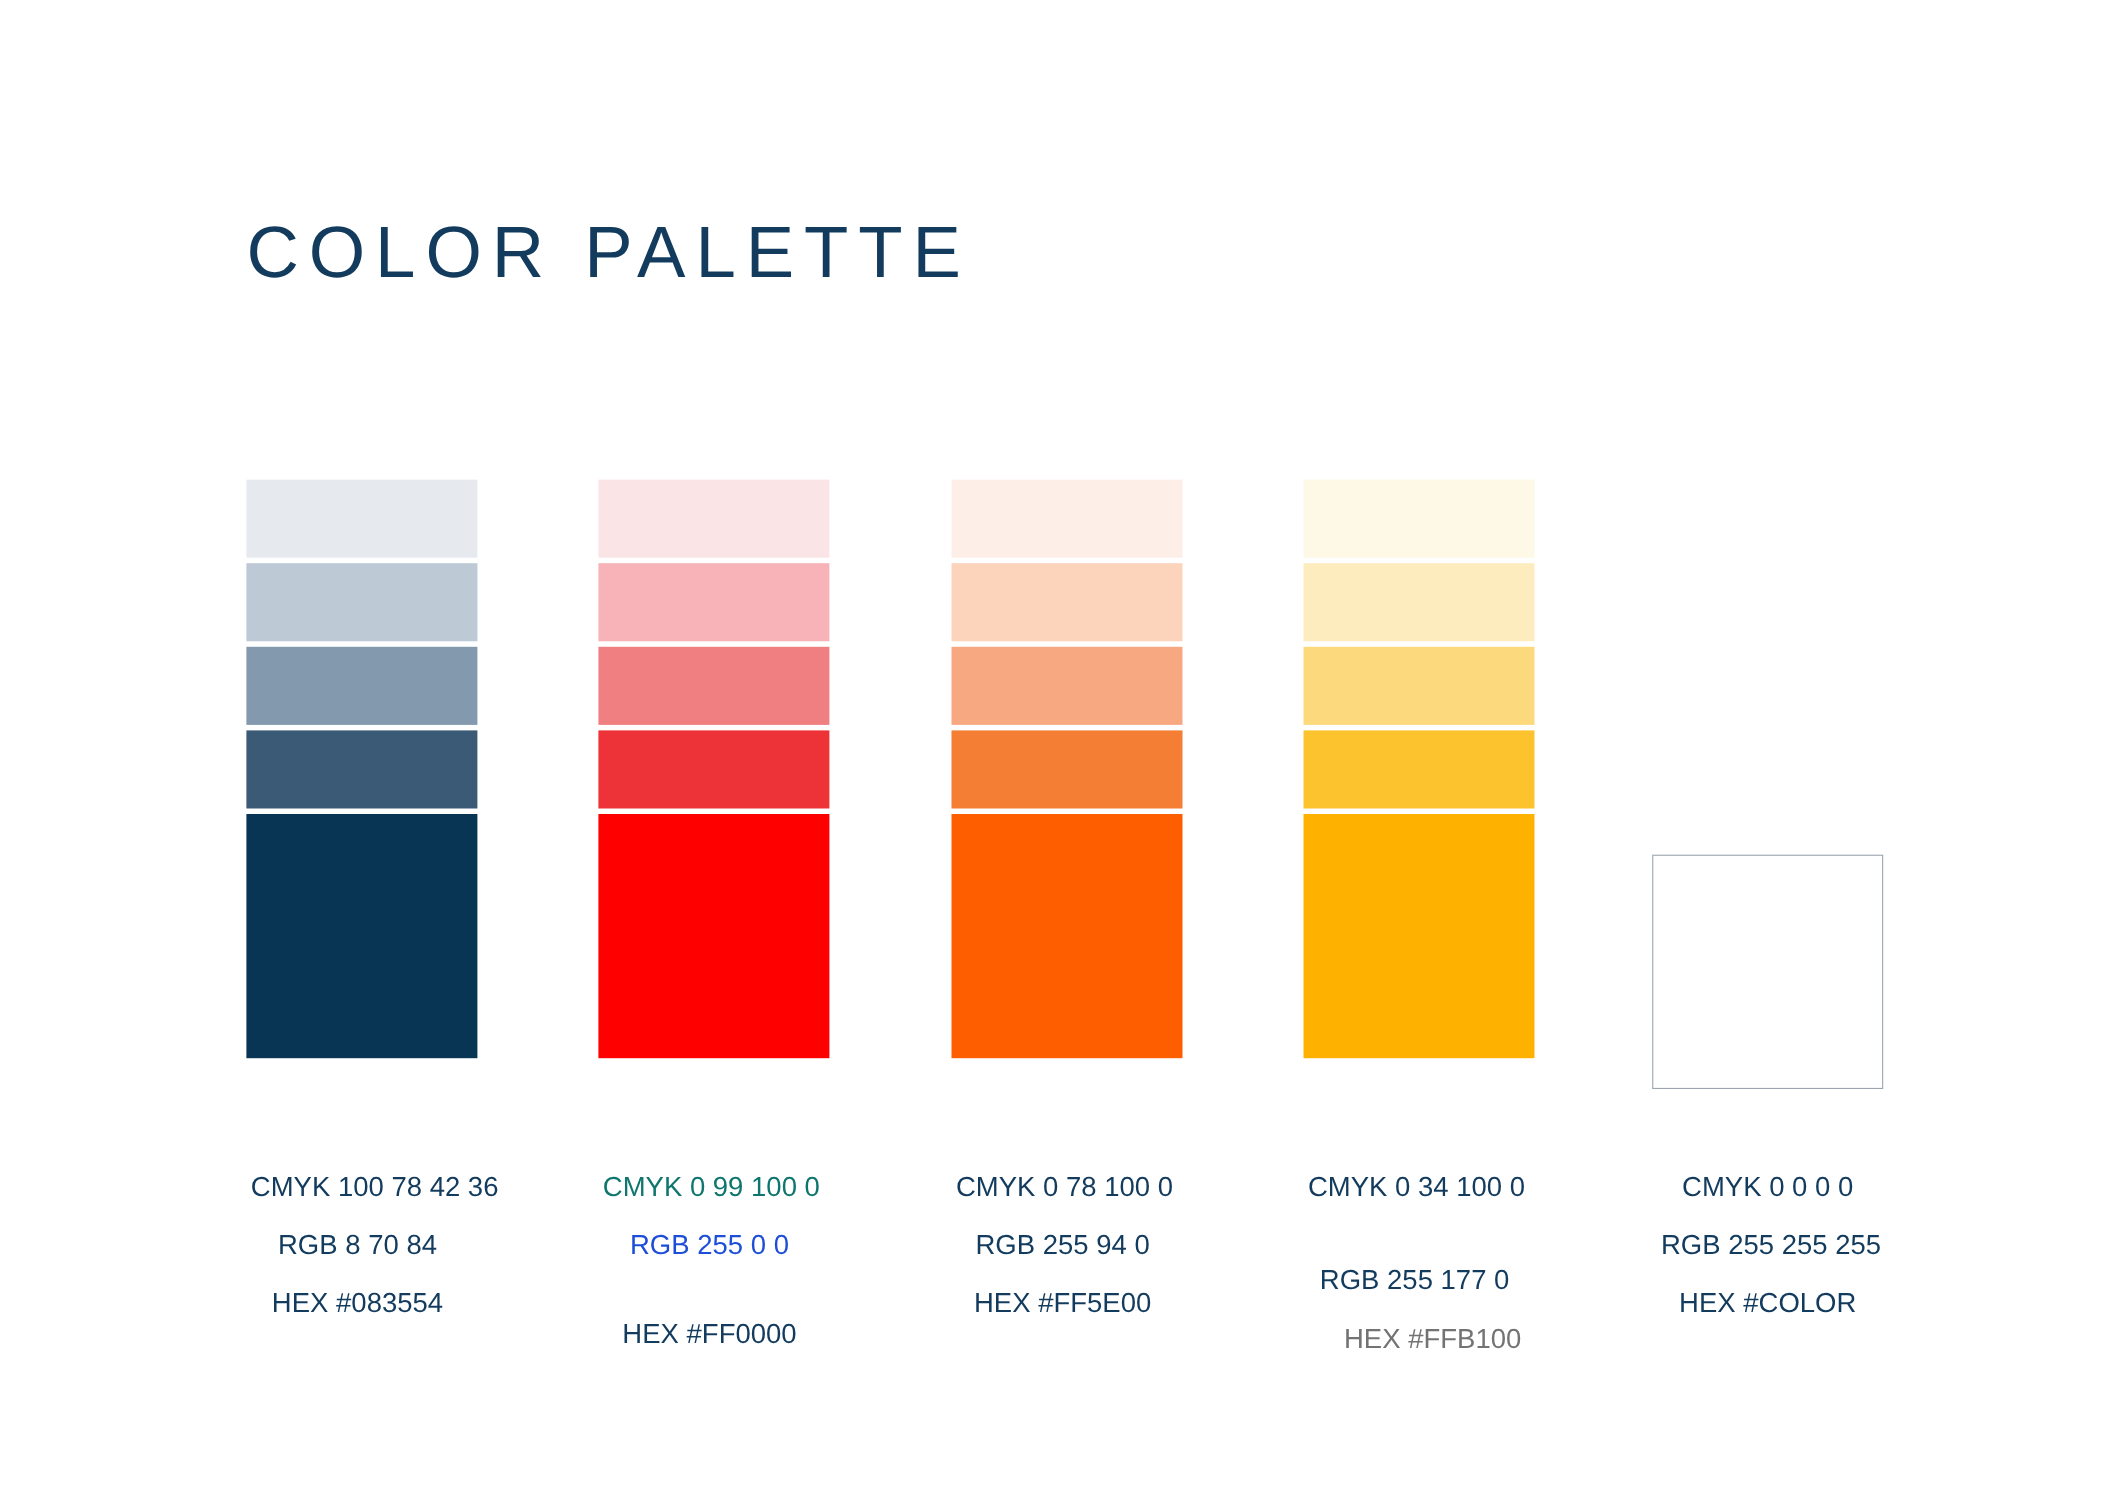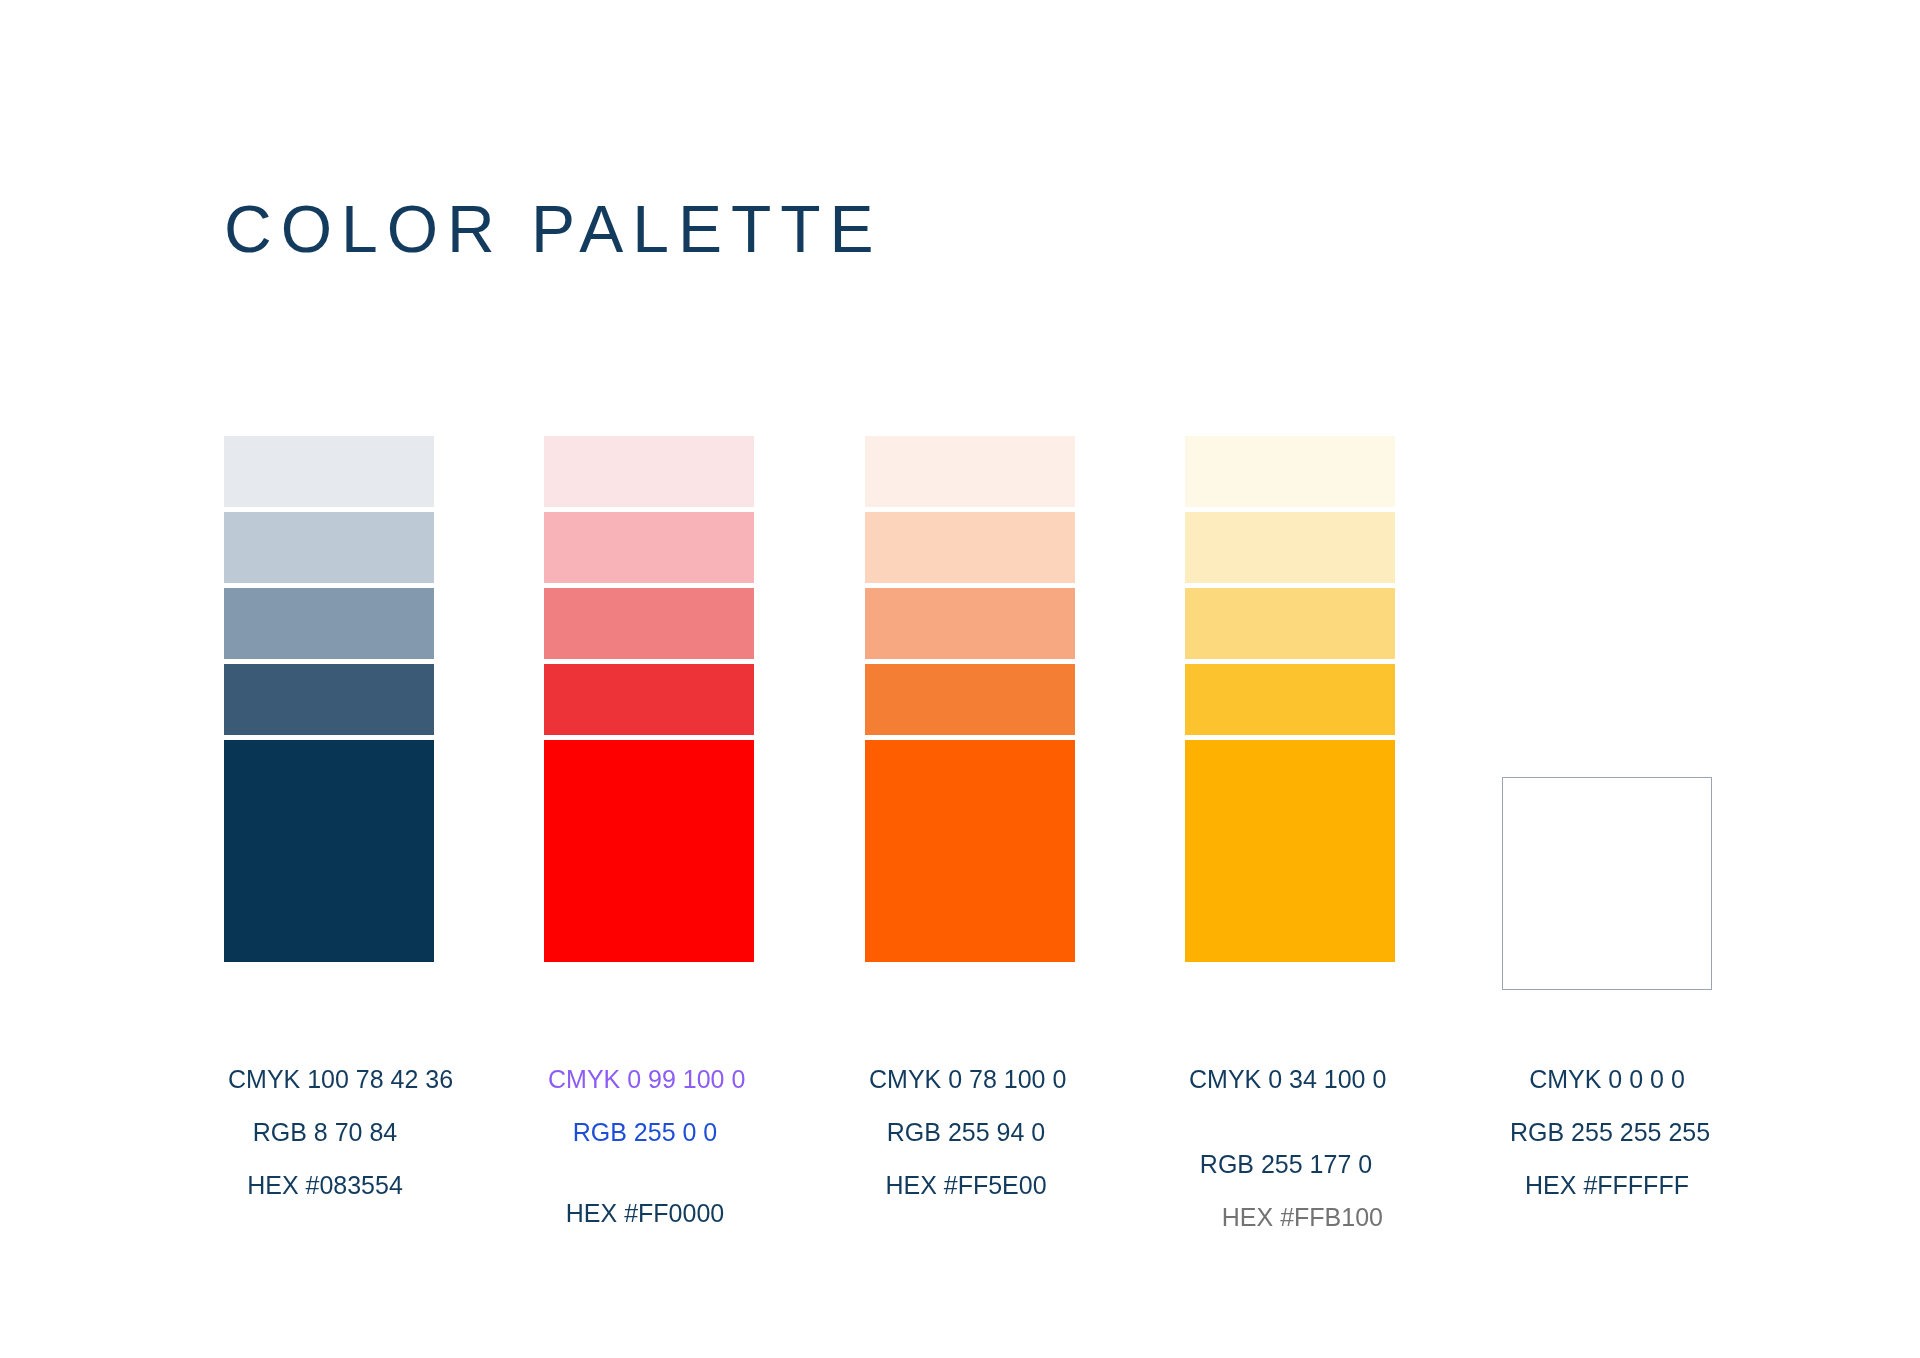--- a/index.html
+++ b/index.html
@@ -100,21 +100,21 @@
       </div>
     </div>
 
     <div class="col col-1">
       <div class="tint" style="background-color: rgb(250, 228, 230);"></div>
       <div class="tint" style="background-color: rgb(247, 179, 183);"></div>
       <div class="tint" style="background-color: rgb(240, 127, 129);"></div>
       <div class="tint" style="background-color: rgb(238, 51, 56);"></div>
       <div class="tint-main" style="background-color: rgb(255, 0, 0);"></div>
       <div class="labels">
-        <div class="line" style="color: #8b5cf6;">CMYK 0 99 100 0</div>
+        <div class="line" style="color: #0f766e;">CMYK 0 99 100 0</div>
         <div class="line" style="color: #1d4ed8;">RGB 255 0 0</div>
         <div class="line" style="color: rgb(18, 59, 94); margin-top: 28px;">HEX #FF0000</div>
       </div>
     </div>
 
     <div class="col col-2">
       <div class="tint" style="background-color: rgb(253, 239, 232);"></div>
       <div class="tint" style="background-color: rgb(252, 212, 188);"></div>
       <div class="tint" style="background-color: rgb(248, 168, 129);"></div>
       <div class="tint" style="background-color: rgb(244, 126, 52);"></div>
@@ -137,18 +137,18 @@
         <div class="line" style="color: rgb(18, 59, 94); margin-top: 32px;">RGB 255 177 0</div>
         <div class="line" style="color: #737373; text-align: right;">HEX #FFB100</div>
       </div>
     </div>
 
     <div class="col col-4">
       <div class="white-square" style="background-color: rgb(255, 255, 255); border-color: rgb(154, 165, 177);"></div>
       <div class="labels">
         <div class="line" style="color: rgb(18, 59, 94);">CMYK 0 0 0 0</div>
         <div class="line" style="color: rgb(18, 59, 94);">RGB 255 255 255</div>
-        <div class="line" style="color: rgb(18, 59, 94);">HEX #FFFFFF</div>
+        <div class="line" style="color: rgb(18, 59, 94);">HEX #COLOR</div>
       </div>
     </div>
 
   </div>
 </div>
 
 </body></html>

